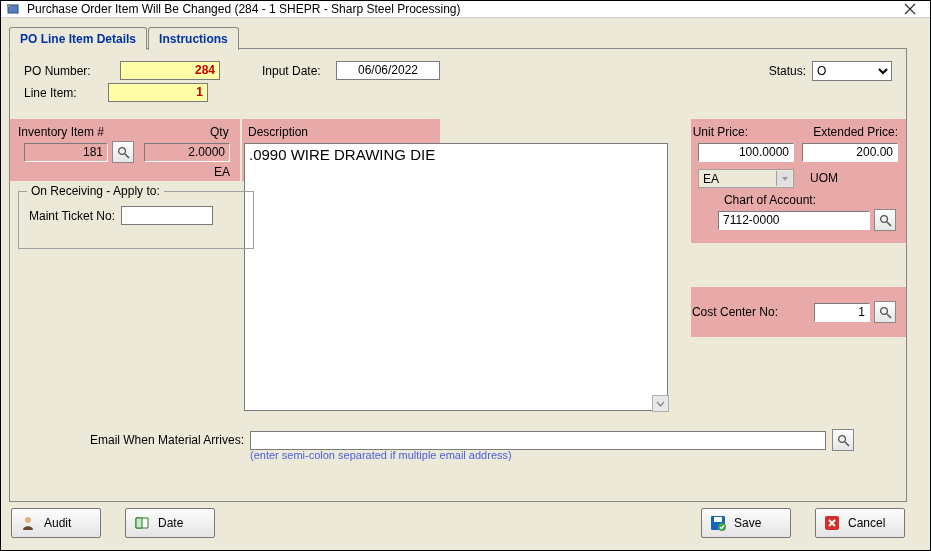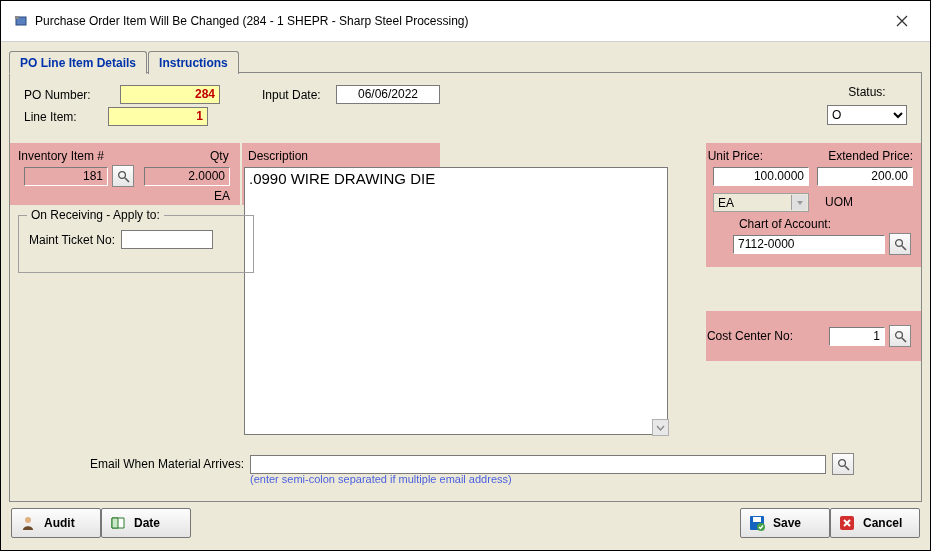--- a/index.html
+++ b/index.html
@@ -10,45 +10,45 @@
     background: #fff;
   }
   .window {
     width: 931px; height: 551px;
     border: 1px solid #000;
     background: #fff;
     position: relative;
     display: flex; flex-direction: column;
   }
   .titlebar {
-    height: 41px;
+    height: 17px;
     background: #fff;
     border-bottom: 1px solid #d0d0d0;
     display: flex; align-items: center;
-    padding: 0 12px;
+    padding: 0 4px;
   }
   .titlebar .icon {
     width: 16px; height: 16px;
     margin-right: 6px;
     display: flex; align-items: center; justify-content: center;
   }
   .titlebar .title {
     flex: 1;
     font-size: 12px;
     color: #000;
   }
   .titlebar .close {
     width: 32px; height: 22px;
     display: flex; align-items: center; justify-content: center;
     cursor: pointer;
   }
   .body {
     flex: 1;
     background: #ece9d8;
-    padding: 10px 8px 6px 8px;
+    padding: 10px 23px 6px 8px;
     position: relative;
     display: flex; flex-direction: column;
   }
   .tab-panel-border {
     flex: 1;
     border: 1px solid #888;
     background: #ece9d8;
     position: relative;
     margin-top: 20px;
   }
@@ -141,22 +141,21 @@
   }
   .hint {
     color: #4a5fe0;
     font-size: 11px;
   }
   .footer {
     height: 42px;
     display: flex;
     align-items: center;
     padding: 0 2px;
-    gap: 0;
-    font-weight: bold;
+    gap: 24px;
   }
   .btn {
     height: 30px;
     border: 1px solid #777;
     background: linear-gradient(#fdfdfd,#e4e4e4);
     display: flex; align-items: center;
     padding: 0 12px 0 6px;
     gap: 6px;
     cursor: pointer;
     font-size: 12px;
@@ -228,21 +227,21 @@
         <div class="row" style="gap:6px; position:absolute; left:14px; top:34px;">
           <span class="lbl" style="width:78px;">Line Item:</span>
           <div class="field yellow red-text" style="width:100px;">1</div>
         </div>
 
         <div class="row" style="gap:6px; position:absolute; left:252px; top:12px;">
           <span class="lbl" style="width:68px;">Input Date:</span>
           <div class="field center" style="width:104px;">06/06/2022</div>
         </div>
 
-        <div class="row" style="gap:6px; position:absolute; right:14px; top:12px;flex-direction:column;">
+        <div class="row" style="gap:6px; position:absolute; right:14px; top:12px;">
           <span class="lbl">Status:</span>
           <select class="combo" style="width:80px;">
             <option>O</option>
           </select>
         </div>
 
         <div class="highlight-box" style="left:0px; top:70px; width:230px; height:62px;"></div>
         <div class="highlight-box" style="left:232px; top:70px; width:198px; height:62px;"></div>
         <div class="highlight-box" style="right:0px; top:70px; width:215px; height:124px;"></div>
         <div class="highlight-box" style="right:0px; top:238px; width:215px; height:50px;"></div>

